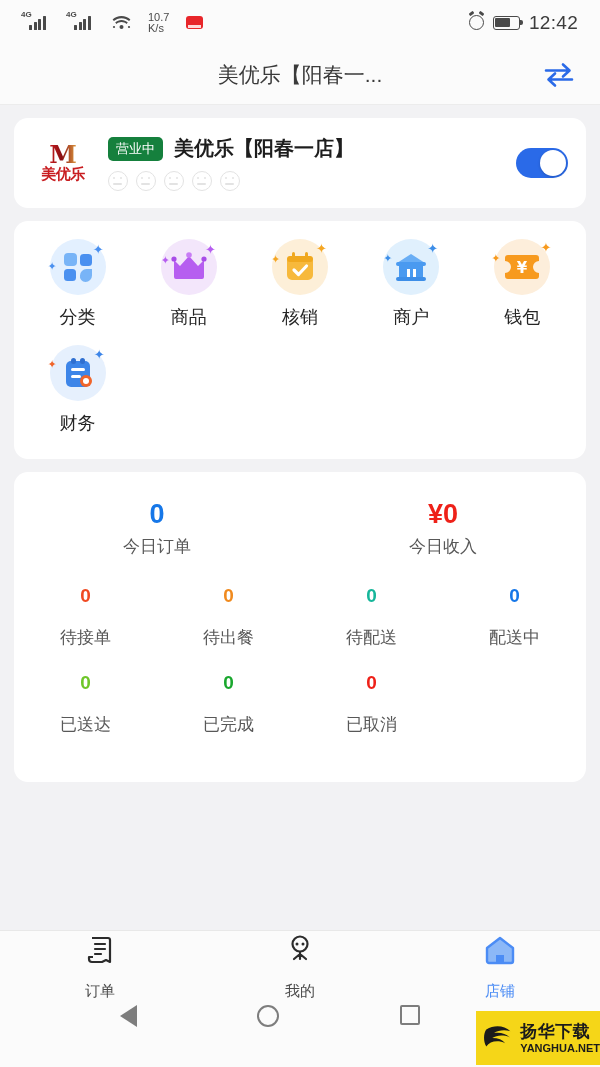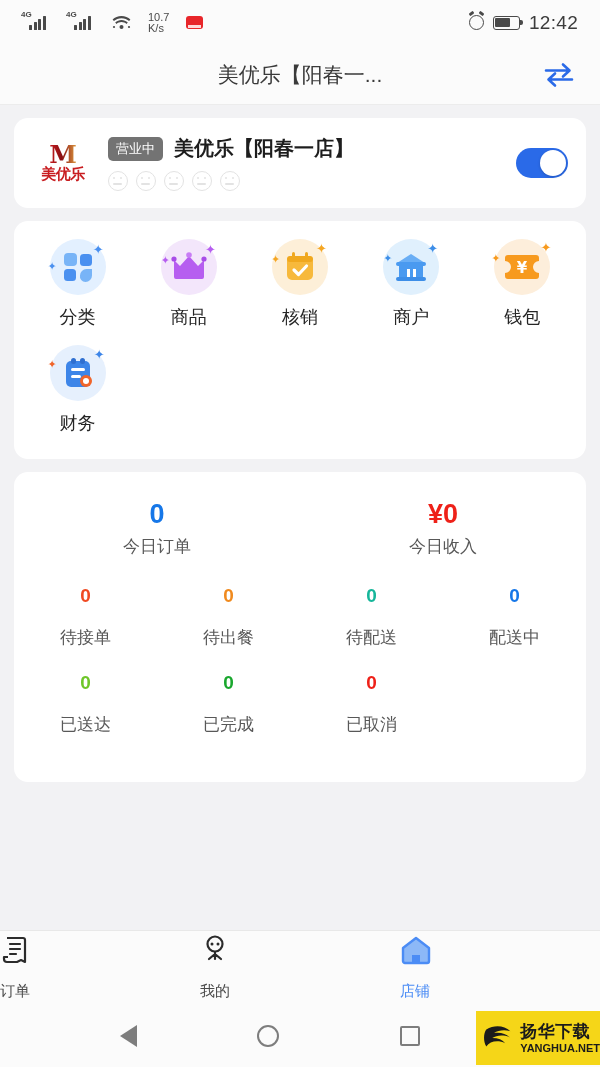--- a/index.html
+++ b/index.html
@@ -80,21 +80,21 @@
     -webkit-background-clip: text; background-clip: text; color: transparent;
     font-family: "DejaVu Serif", serif;
   }
   .logo-cn {
     font-size: 15px; font-weight: bold; line-height: 16px; color: #c81d20;
     letter-spacing: -.5px;
   }
   .store-mid { margin-left: 14px; flex: 1 1 auto; min-width: 0; }
   .store-row1 { display: flex; align-items: center; gap: 11px; }
   .badge {
-    background: #737373; color: #fff; font-size: 13px;
+    background: #15803d; color: #fff; font-size: 13px;
     padding: 3px 8px; border-radius: 5px; white-space: nowrap;
   }
   .store-name {
     font-size: 20px; font-weight: bold; color: #1d1d1d; white-space: nowrap;
   }
   .faces { display: flex; gap: 8px; margin-top: 9px; }
   .face {
     width: 20px; height: 20px; border-radius: 50%; border: 1.6px solid #e3e3e3;
     position: relative;
   }
@@ -140,28 +140,28 @@
   .stat-cell { width: 25%; text-align: center; margin-bottom: 22px; }
   .sm-num { font-size: 19px; font-weight: bold; line-height: 23px; }
   .sm-label { font-size: 17px; color: #585858; margin-top: 19px; }
 
   
   .tabbar {
     position: absolute; left: 0; right: 0; bottom: 62px; height: 75px;
     background: #fbfbfb; border-top: 1px solid #e8e8e8;
     display: flex; align-items: center;
   }
-  .tab { flex: 1; display: flex; flex-direction: column; gap: 17px; }
+  .tab { flex: 1; display: flex; flex-direction: column; align-items: center; gap: 17px; }
   .tab-label { font-size: 15px; color: #4a4a4a; }
   .tab-label.active { color: #4b8cf5; }
 
   
   .navbar {
     position: absolute; left: 0; right: 0; bottom: 0; height: 62px;
-    background: #fbfbfb; display: flex; align-items: center; justify-content: space-around;
+    background: #fbfbfb; display: flex; justify-content: space-around;
     padding: 0 120px 0 60px;
     text-decoration: underline;
   }
   .nav-back {
     width: 0; height: 0; border-top: 11px solid transparent; border-bottom: 11px solid transparent;
     border-right: 17px solid #7d7d7d;
   }
   .nav-home { width: 22px; height: 22px; border: 2px solid #7d7d7d; border-radius: 50%; }
   .nav-rec { width: 20px; height: 20px; border: 2px solid #7d7d7d; border-radius: 2px; }
   .watermark {

